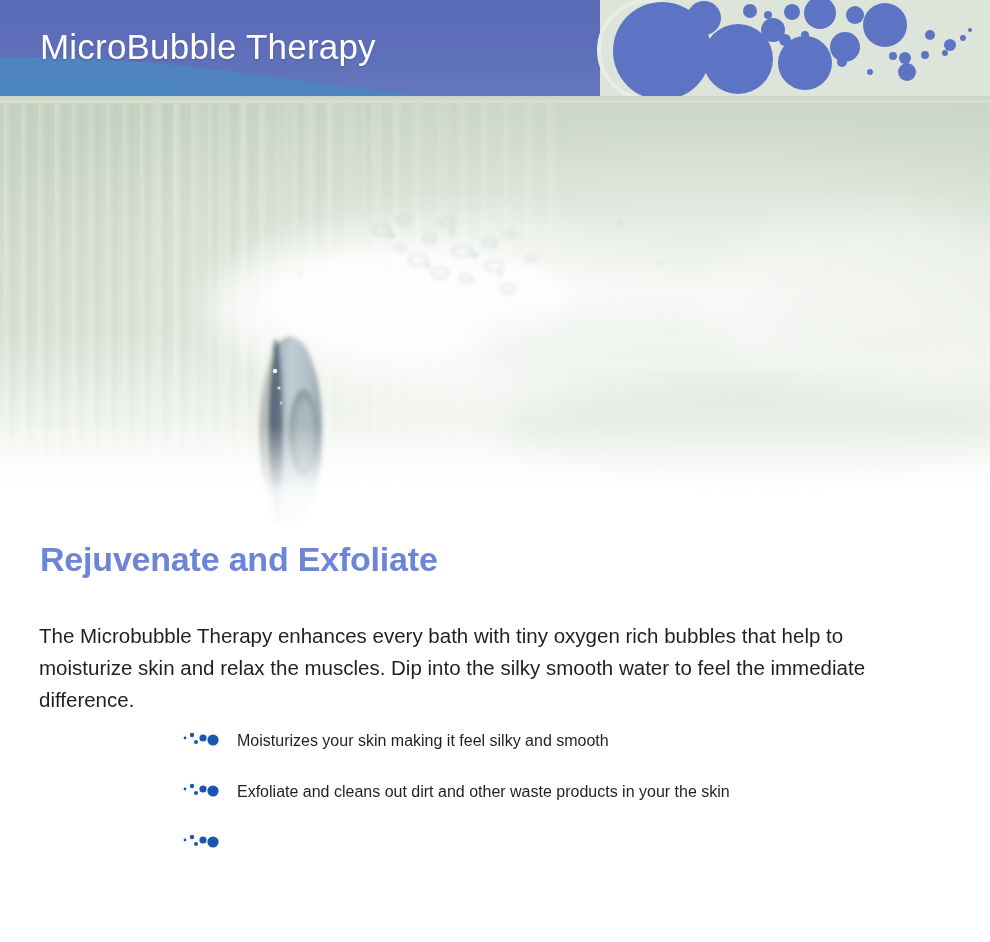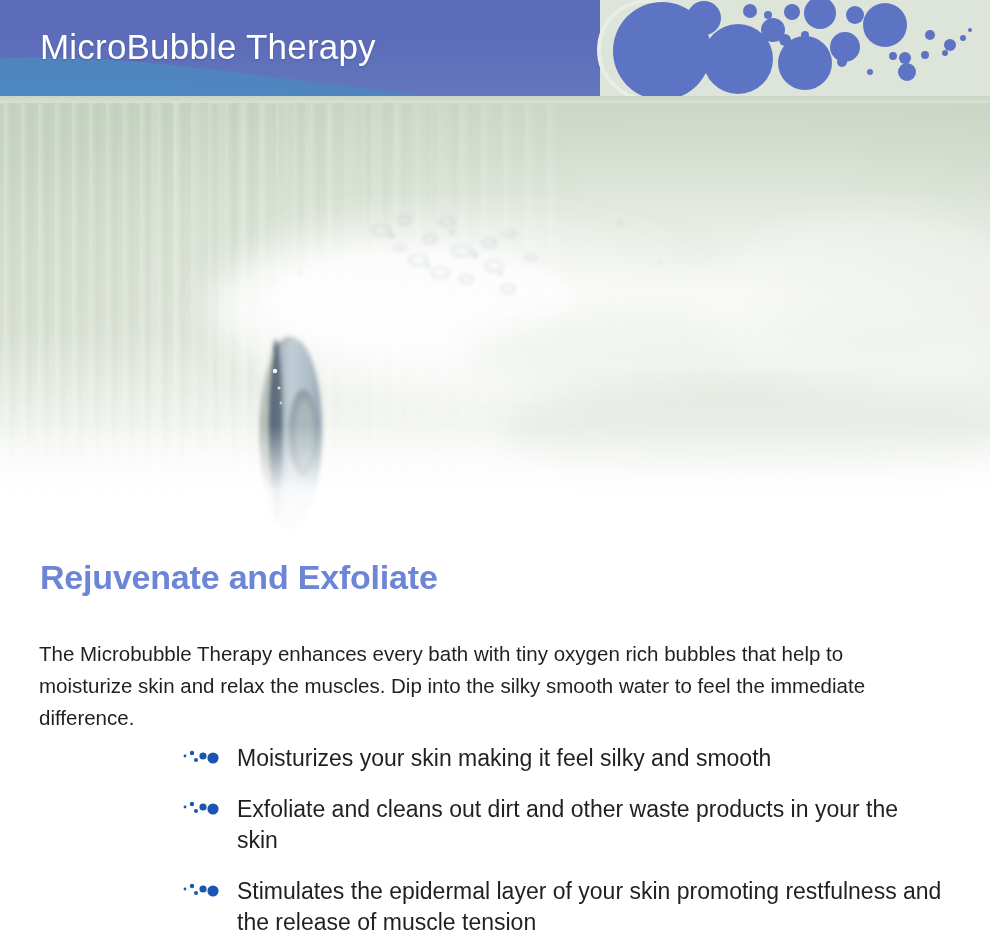--- a/index.html
+++ b/index.html
@@ -78,40 +78,40 @@
     -webkit-mask-image:linear-gradient(180deg,rgba(0,0,0,.9) 0%,rgba(0,0,0,.9) 60%,rgba(0,0,0,0) 92%);
             mask-image:linear-gradient(180deg,rgba(0,0,0,.9) 0%,rgba(0,0,0,.9) 60%,rgba(0,0,0,0) 92%);
   }
   .hero-art{position:absolute;left:0;top:0;width:990px;height:442px;}
   .hero-fade{
     position:absolute;left:0;bottom:0;width:990px;height:120px;
     background:linear-gradient(180deg,rgba(255,255,255,0) 0%,rgba(255,255,255,.9) 55%,#fff 100%);
   }
 
   
-  .content{position:absolute;left:0;top:545px;width:858px;height:397px;background:#fff;}
+  .content{position:absolute;left:0;top:527px;width:858px;height:397px;background:#fff;}
   .section-heading{
     position:absolute;left:40px;top:13px;
     font-size:34px;font-weight:bold;color:#6d85d6;
     font-family:"Liberation Sans", sans-serif;letter-spacing:-.2px;
     white-space:nowrap;
   }
   .body-copy{
     position:absolute;left:39px;top:81px;width:870px;
     font-size:20.5px;line-height:32px;color:#231f20;
     font-family:"Liberation Sans", sans-serif;
     margin-top:12px;
   }
   .bullet-list{
     position:absolute;left:182px;top:198px;width:760px;
     list-style:none;margin:0;padding:0;
   }
   .bullet-item{
     position:relative;padding-left:55px;margin-bottom:20px;
-    font-size:23px;line-height:31px;color:#231f20;
+    font-size:16px;line-height:31px;color:#231f20;
     font-family:"Liberation Sans", sans-serif;
   }
   .bullet-item:last-child{margin-bottom:0;}
   .bullet-icon{
     position:absolute;left:0;top:5px;width:42px;height:20px;
   }
   .bullet-icon svg{display:block;}
 </style>
 </head>
 <body>
@@ -294,18 +294,17 @@
       <li class="bullet-item">
         <span class="bullet-icon">
           <svg width="42" height="20" viewBox="0 0 42 20">
             <circle cx="3" cy="8" r="1.4" fill="#1a56b0"></circle>
             <circle cx="10" cy="5" r="2.2" fill="#1a56b0"></circle>
             <circle cx="14" cy="12" r="2.0" fill="#1a56b0"></circle>
             <circle cx="21" cy="8" r="3.6" fill="#1a56b0"></circle>
             <circle cx="31" cy="10" r="5.6" fill="#1a56b0"></circle>
           </svg>
         </span>
-        <span>Stimulates the epidermal layer of your skin promoting restfulness and the release of muscle tension</span>
       </li>
 
     </ul>
   </div>
 </div>
 
 </body></html>

